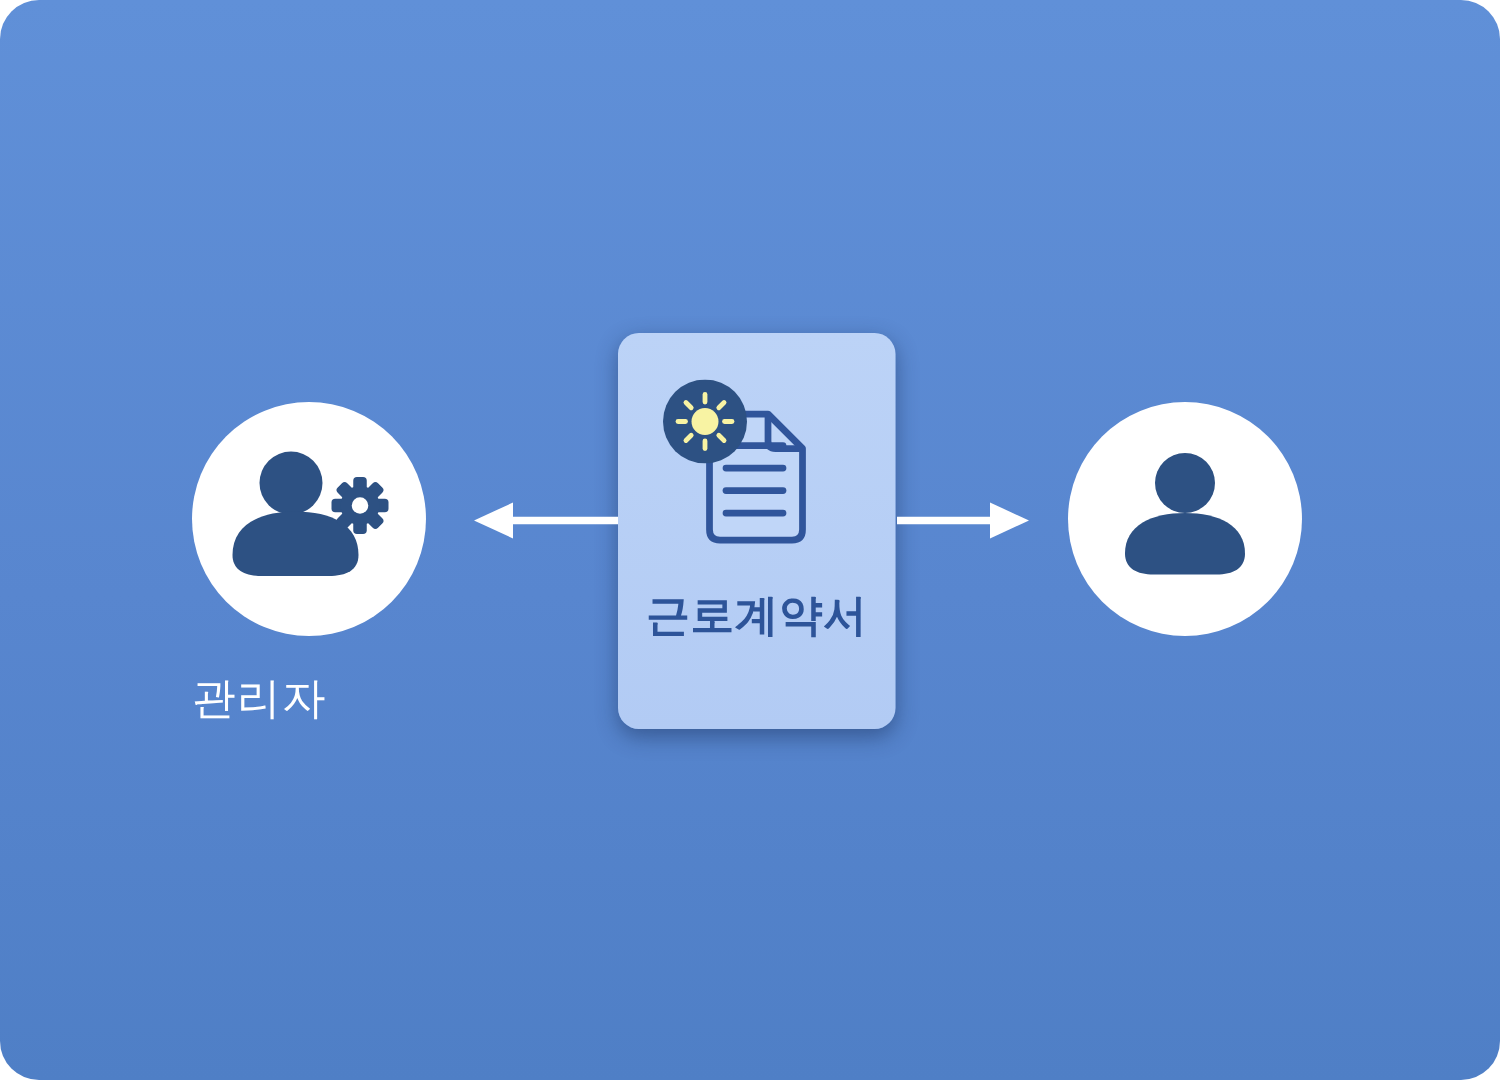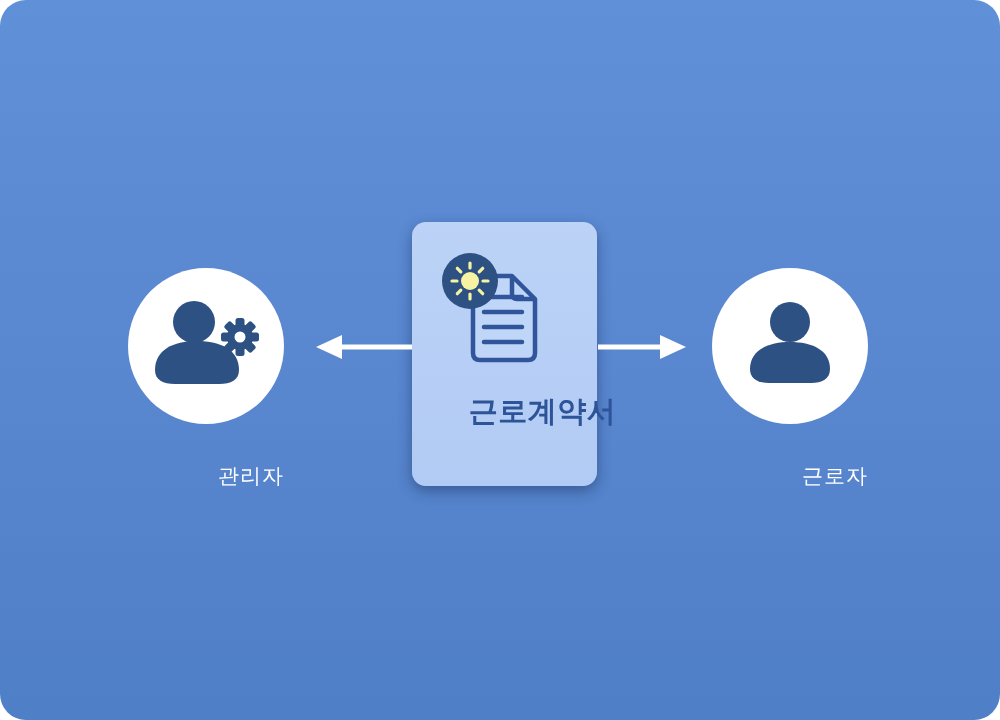--- a/index.html
+++ b/index.html
@@ -24,25 +24,25 @@
     border-radius: 50%;
     background: #ffffff;
     display: flex;
     align-items: center;
     justify-content: center;
   }
   .actor-circle.left  { left: 128px; top: 268px; }
   .actor-circle.right { left: 712px; top: 268px; }
   .actor-label {
     position: absolute;
-    top: 462px;
+    top: 446px;
     width: 156px;
-    text-align: right;
+    text-align: left;
     color: #ffffff;
-    font-size: 21px;
+    font-size: 29px;
     font-weight: 500;
     letter-spacing: 1px;
   }
   .actor-label.left  { left: 128px; }
   .actor-label.right { left: 712px; }
   
   .card {
     position: absolute;
     left: 412px;
     top: 222px;
@@ -77,21 +77,20 @@
     position: absolute;
     left: 0;
     top: 172px;
     width: 185px;
     text-align: center;
     color: #2d5499;
     font-size: 29px;
     line-height: 34px;
     font-weight: 600;
     letter-spacing: 0.5px;
-    padding-left: 38px;
   }
   
   .arrow {
     position: absolute;
     top: 333px;
     height: 28px;
   }
   .arrow.left  { left: 316px; width: 96px; }
   .arrow.right { left: 598px; width: 88px; }
 </style>
@@ -121,21 +120,20 @@
   <div class="actor-label left">관리자</div>
 
   <div class="actor-circle right">
     <span>
       <svg width="90" height="96" viewBox="0 0 90 96">
         <circle cx="45" cy="26" r="20" fill="#2d5183"></circle>
         <path d="M5 73 C5 54 23 46 45 46 C67 46 85 54 85 73 C85 83 77 87 66 87 L24 87 C13 87 5 83 5 73 Z" fill="#2d5183"></path>
       </svg>
     </span>
   </div>
-  <div class="actor-label right">근로자</div>
 
   <div class="card">
     <div class="card-icon-group">
       <span class="doc-icon">
         <svg width="68" height="90" viewBox="0 0 68 90">
           <path d="M10 3 L42 3 L65 26 L65 80 Q65 87 58 87 L10 87 Q3 87 3 80 L3 10 Q3 3 10 3 Z" fill="#c0d6f8" stroke="#30559b" stroke-width="4.5" stroke-linejoin="round"></path>
           <path d="M42 3 L42 21 Q42 26 47 26 L65 26" fill="none" stroke="#30559b" stroke-width="4.5" stroke-linejoin="round"></path>
           <g stroke="#30559b" stroke-width="4.5" stroke-linecap="round">
             <line x1="14" y1="24" x2="52" y2="24"></line>
             <line x1="14" y1="39" x2="52" y2="39"></line>

